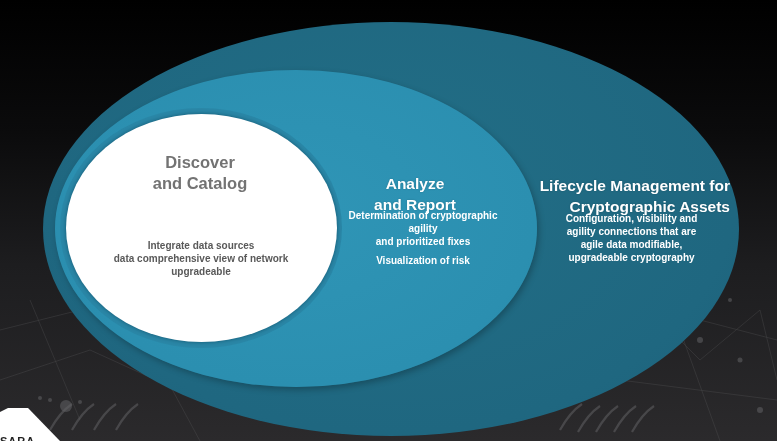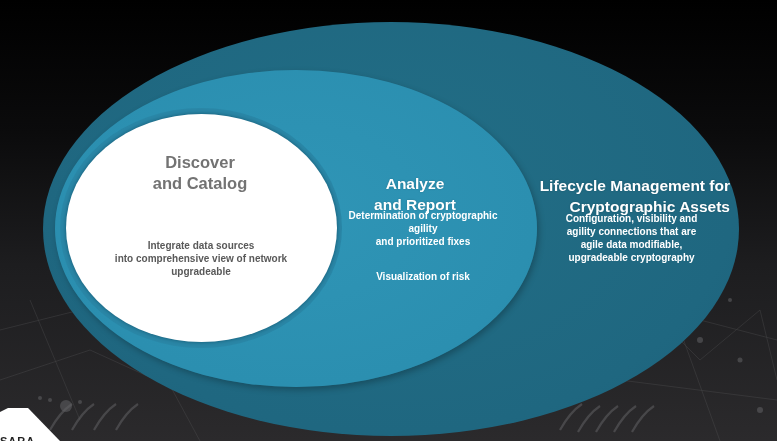--- a/index.html
+++ b/index.html
@@ -61,33 +61,33 @@
 <div id="middle" class="ell"></div>
 <div id="inner-ring" class="ell"></div>
 <div id="inner" class="ell"></div>
 
 <div class="txt h-blue" style="left:100px; top:152px; width:200px;">
   <div>Discover</div>
   <div>and Catalog</div>
 </div>
 <div class="txt b-gray" style="left:96px; top:215px; width:210px;margin-top:24px;">
   <div>Integrate data sources</div>
-  <div>into comprehensive view of network</div>
+  <div>data comprehensive view of network</div>
   <div>upgradeable</div>
 </div>
 
 <div class="txt h-white" style="left:345px; top:153px; width:140px;">
   <div>Analyze</div>
   <div>and Report</div>
 </div>
 <div class="txt b-white" style="left:333px; top:209px; width:180px;">
   <div>Determination of cryptographic</div>
   <div>agility</div>
   <div>and prioritized fixes</div>
-  <div style="margin-top:22px;">Visualization of risk</div>
+  <div style="margin-top:6px;">Visualization of risk</div>
 </div>
 
 <div class="txt h-white" style="left:525px; top:155px; width:205px;text-align:right;">
   <div>Lifecycle Management for</div>
   <div>Cryptographic Assets</div>
 </div>
 <div class="txt b-white" style="left:544px; top:212px; width:175px;">
   <div>Configuration, visibility and</div>
   <div>agility connections that are</div>
   <div>agile data modifiable,</div>

